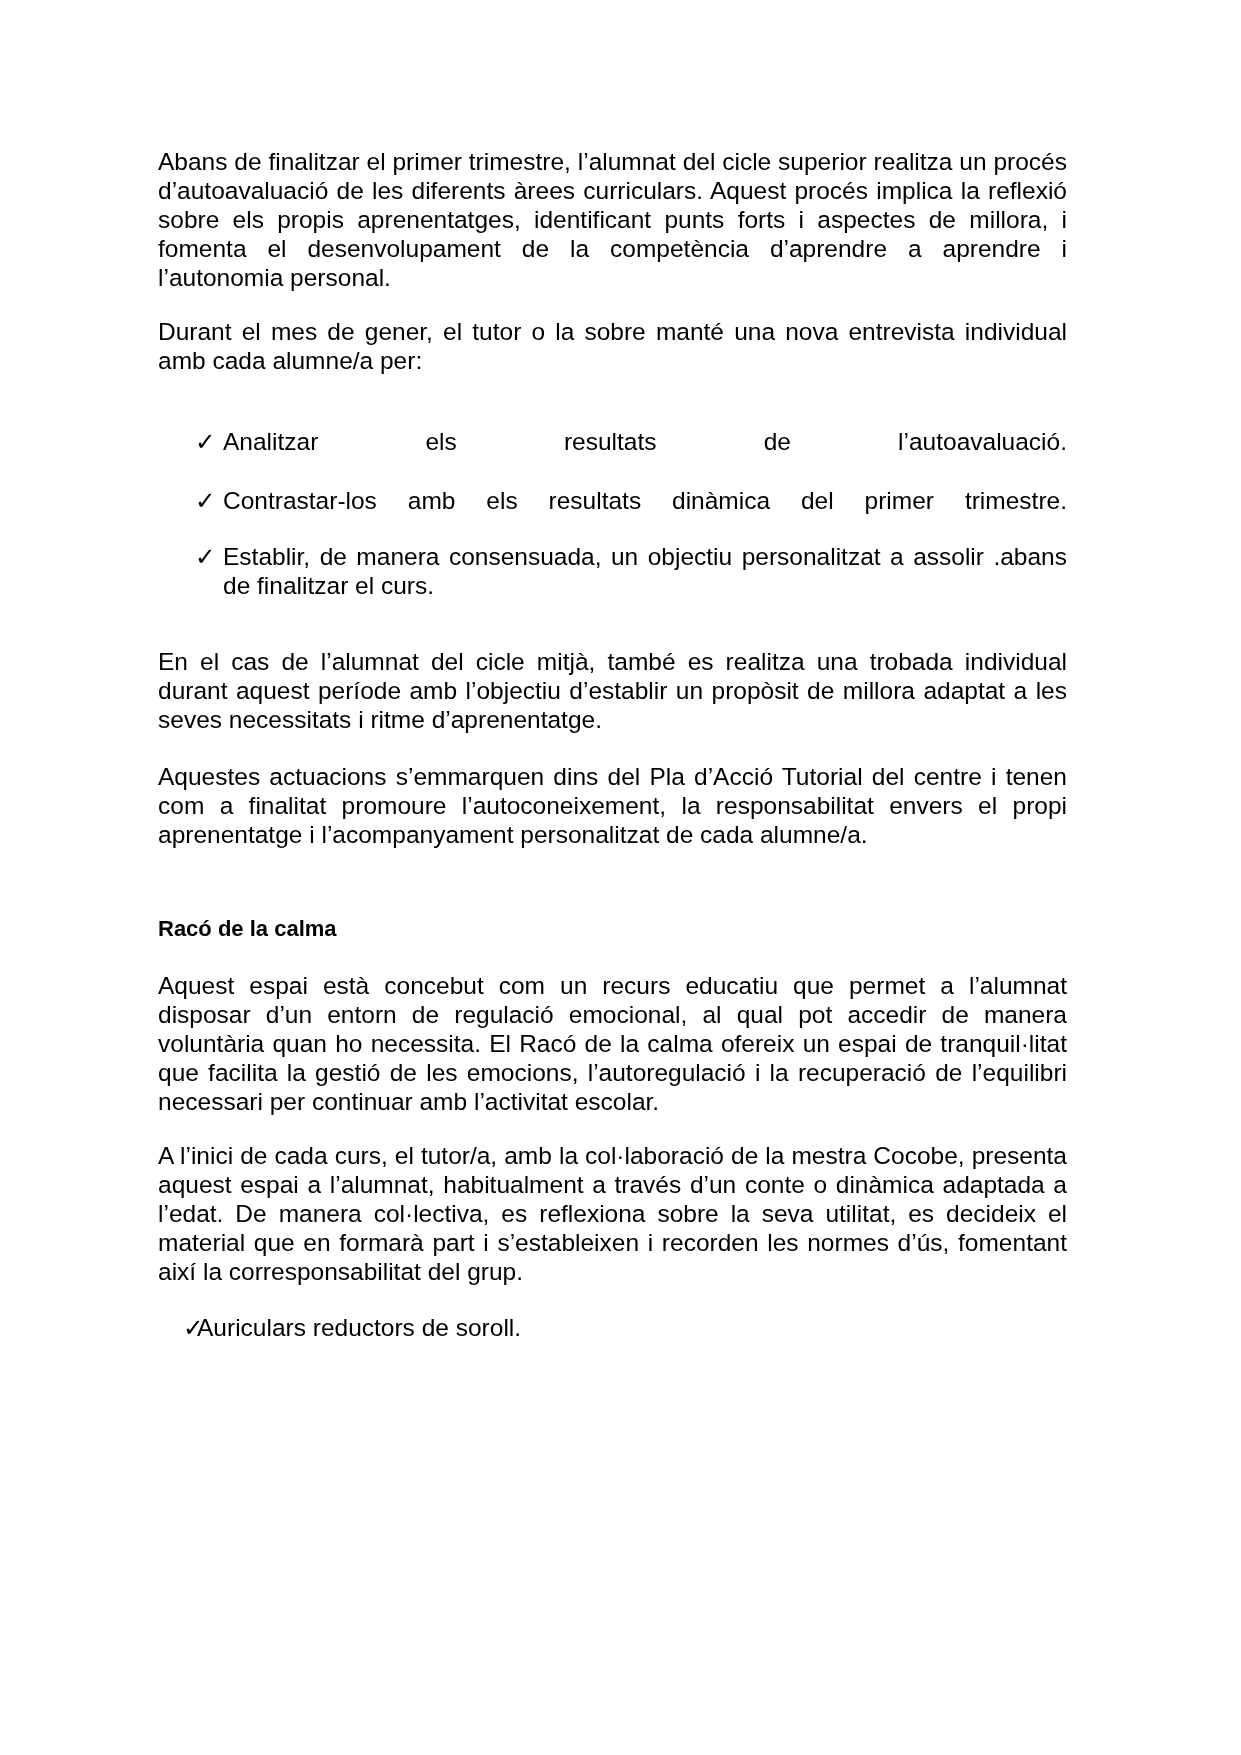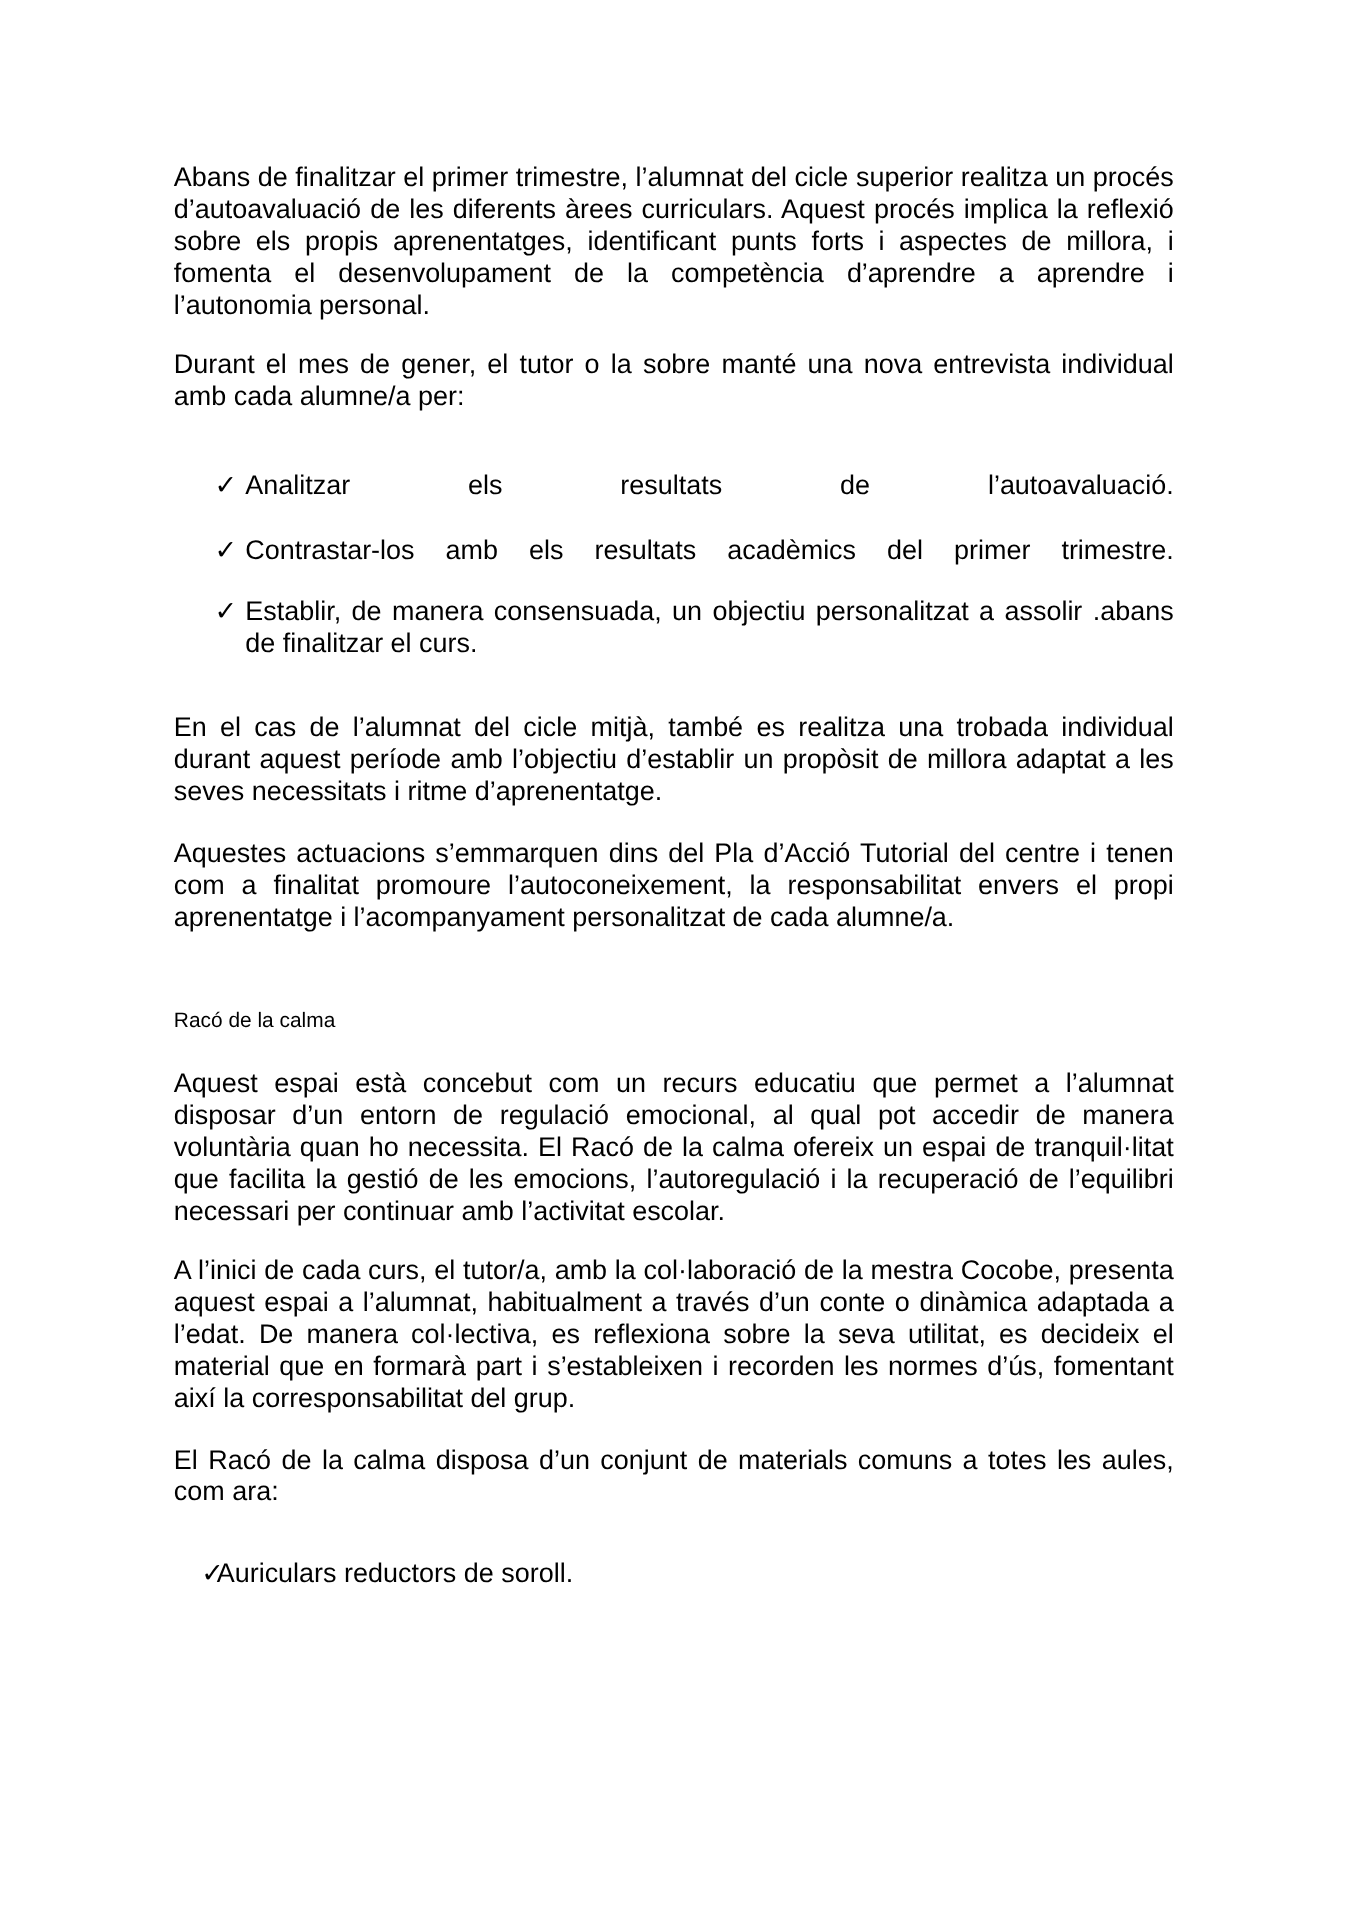--- a/index.html
+++ b/index.html
@@ -19,23 +19,23 @@
     line-height: 29px;
     padding: 147px 174px 0 158px;
     overflow: hidden;
   }
   .para {
     margin: 0;
     text-align: justify;
   }
   .section-heading {
     margin: 0;
-    font-size: 19px;
+    font-size: 22px;
     line-height: 29px;
-    font-weight: normal;
+    font-weight: bold;
     text-align: left;
   }
   
   .check-item {
     position: relative;
     margin: 0;
     padding-left: 65px;
     box-sizing: border-box;
   }
   .check-item .checkmark {
@@ -82,39 +82,38 @@
 
   <p class="para mb-52">Durant el mes de gener, el tutor o la sobre manté una nova entrevista individual amb cada alumne/a per:</p>
 
   <div class="check-item force-justify mb-30">
     <span class="checkmark">✓</span>
     <span class="check-text">Analitzar els resultats de l’autoavaluació.</span>
   </div>
 
   <div class="check-item force-justify mb-27">
     <span class="checkmark">✓</span>
-    <span class="check-text">Contrastar-los amb els resultats acadèmics del primer trimestre.</span>
+    <span class="check-text">Contrastar-los amb els resultats dinàmica del primer trimestre.</span>
   </div>
 
   <div class="check-item mb-47">
     <span class="checkmark">✓</span>
     <span class="check-text">Establir, de manera consensuada, un objectiu personalitzat a assolir .abans de finalitzar el curs.</span>
   </div>
 
   <p class="para mb-28">En el cas de l’alumnat del cicle mitjà, també es realitza una trobada individual durant aquest període amb l’objectiu d’establir un propòsit de millora adaptat a les seves necessitats i ritme d’aprenentatge.</p>
 
   <p class="para mb-65">Aquestes actuacions s’emmarquen dins del Pla d’Acció Tutorial del centre i tenen com a finalitat promoure l’autoconeixement, la responsabilitat envers el propi aprenentatge i l’acompanyament personalitzat de cada alumne/a.</p>
 
   <h2 class="section-heading mb-28">Racó de la calma</h2>
 
 
   <p class="para mb-25">Aquest espai està concebut com un recurs educatiu que permet a l’alumnat disposar d’un entorn de regulació emocional, al qual pot accedir de manera voluntària quan ho necessita. El Racó de la calma ofereix un espai de tranquil·litat que facilita la gestió de les emocions, l’autoregulació i la recuperació de l’equilibri necessari per continuar amb l’activitat escolar.</p>
 
   <p class="para mb-27">A l’inici de cada curs, el tutor/a, amb la col·laboració de la mestra Cocobe, presenta aquest espai a l’alumnat, habitualment a través d’un conte o dinàmica adaptada a l’edat. De manera col·lectiva, es reflexiona sobre la seva utilitat, es decideix el material que en formarà part i s’estableixen i recorden les normes d’ús, fomentant així la corresponsabilitat del grup.</p>
 
-  <p class="para mb-45">El Racó de la calma disposa d’un conjunt de materials comuns a totes les aules, com ara:</p>
 
   <div class="check-item tight">
     <span class="checkmark">✓</span>
     <span class="check-text">Auriculars reductors de soroll.</span>
   </div>
 
 </div>
 
 </body></html>

